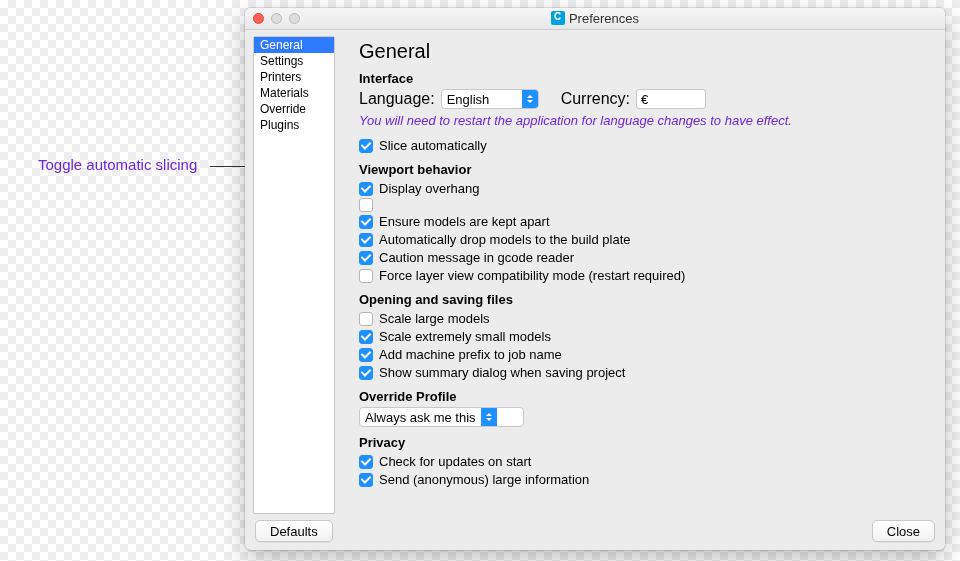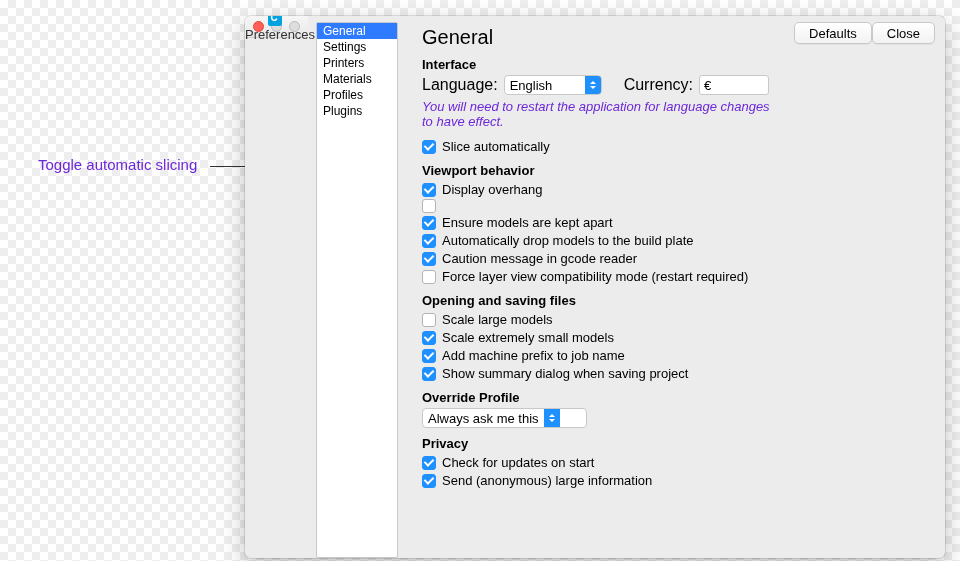--- a/index.html
+++ b/index.html
@@ -34,28 +34,28 @@
     left: 210px;
     top: 166px;
     width: 133px;
     height: 1px;
     background: #333;
   }
 
   .window {
     position: absolute;
     left: 245px;
-    top: 16px;
+    top: 8px;
     width: 700px;
     height: 542px;
     background: #ececec;
     border-radius: 6px;
     box-shadow: 0 8px 24px rgba(0,0,0,0.25), 0 0 0 1px rgba(0,0,0,0.1);
     display: flex;
-    flex-direction: row;
+    flex-direction: column;
     overflow: hidden;
   }
   .titlebar {
     height: 22px;
     background: linear-gradient(#f6f6f6,#e8e8e8);
     border-bottom: 1px solid #d0d0d0;
     display: flex;
     align-items: center;
     padding: 0 8px;
     position: relative;
@@ -223,21 +223,21 @@
       <span class="app-icon"></span><span>Preferences</span>
     </div>
   </div>
 
   <div class="body">
     <div class="sidebar">
       <div class="sidebar-item selected">General</div>
       <div class="sidebar-item">Settings</div>
       <div class="sidebar-item">Printers</div>
       <div class="sidebar-item">Materials</div>
-      <div class="sidebar-item">Profiles</div>
+      <div class="sidebar-item">Override</div>
       <div class="sidebar-item">Plugins</div>
     </div>
 
     <div class="panel">
       <h1 class="page-title">General</h1>
 
       <h2 class="section">Interface</h2>
       <div class="row">
         <label class="inline">Language:</label>
         <div class="macselect">

